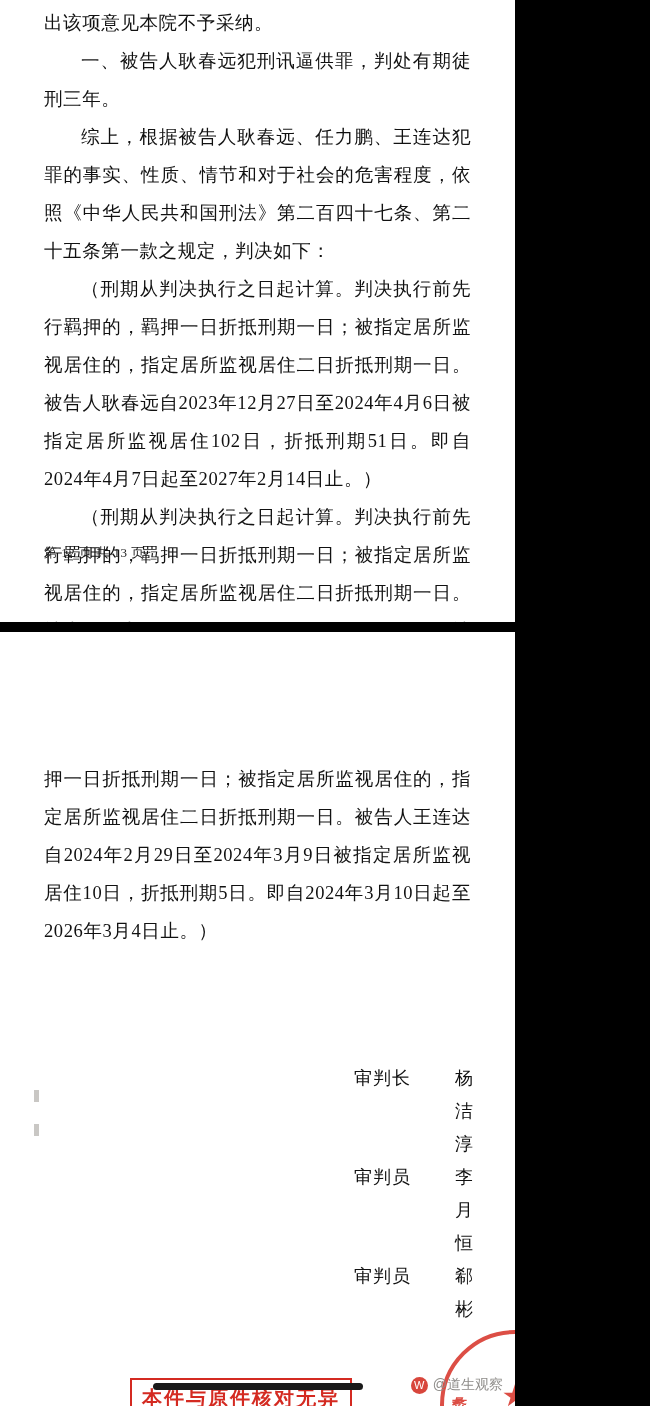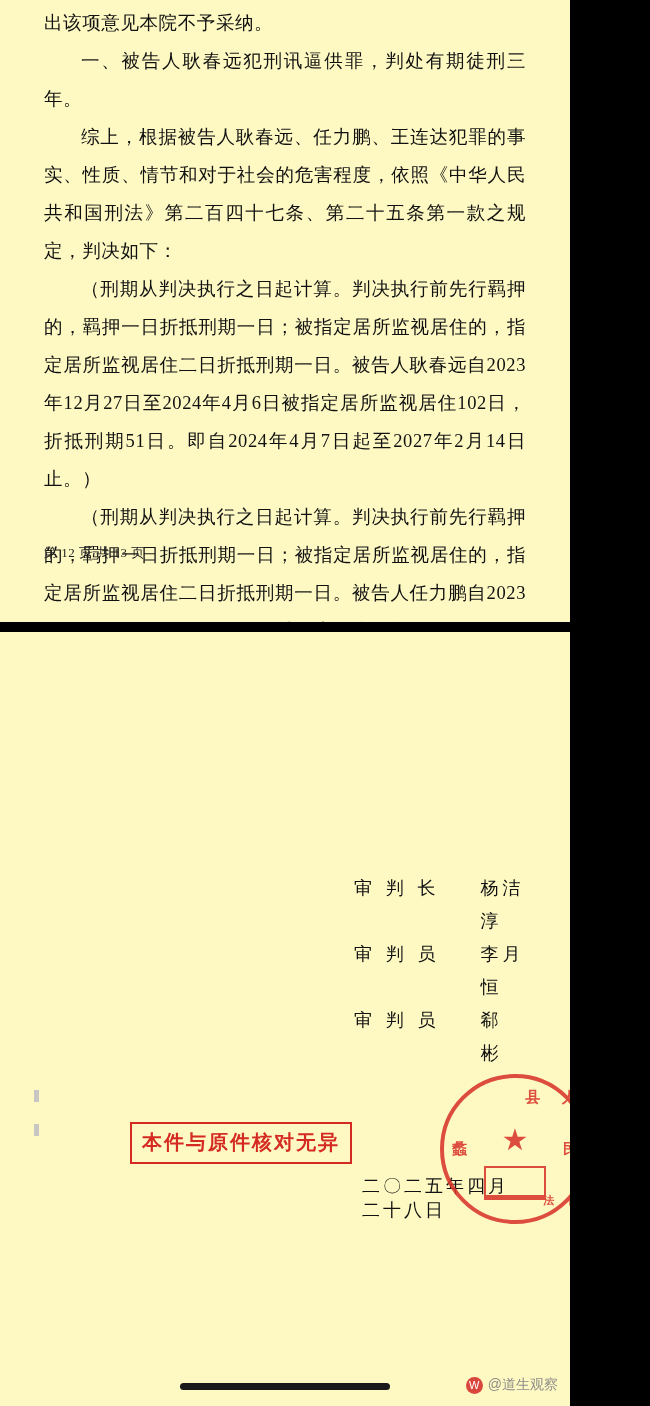--- a/index.html
+++ b/index.html
@@ -6,22 +6,22 @@
   html, body {
     margin: 0; padding: 0;
     background: #000;
   }
   body {
     width: 650px;
     font-family: "Liberation Serif", "DejaVu Serif", serif;
   }
   .page {
     position: relative;
-    width: 570px;
-    background: #fef9c3;
+    width: 515px;
+    background: #ffffff;
     overflow: hidden;
   }
   .page-1 { height: 622px; padding: 0 44px; }
   .gap {
     width: 650px;
     height: 10px;
     background: #000;
   }
   .page-2 { height: 774px; padding: 0 44px; }
 
@@ -211,20 +211,21 @@
 <div class="gap"></div>
 
 <div class="page page-2">
 
   <div class="edge-marks">
     <i></i>
       <i></i>
   </div>
 
   <div class="p2-body">
+    <p class="doc-text">押一日折抵刑期一日；被指定居所监视居住的，指定居所监视居住二日折抵刑期一日。被告人王连达自2024年2月29日至2024年3月9日被指定居所监视居住10日，折抵刑期5日。即自2024年3月10日起至2026年3月4日止。）</p>
   </div>
 
   <div class="sign-block">
     <div class="sign-row">
       <span class="sign-role">
         <span>审</span>
         <span>判</span>
         <span>长</span>
       </span>
       <span class="sign-name">杨洁淳</span>

